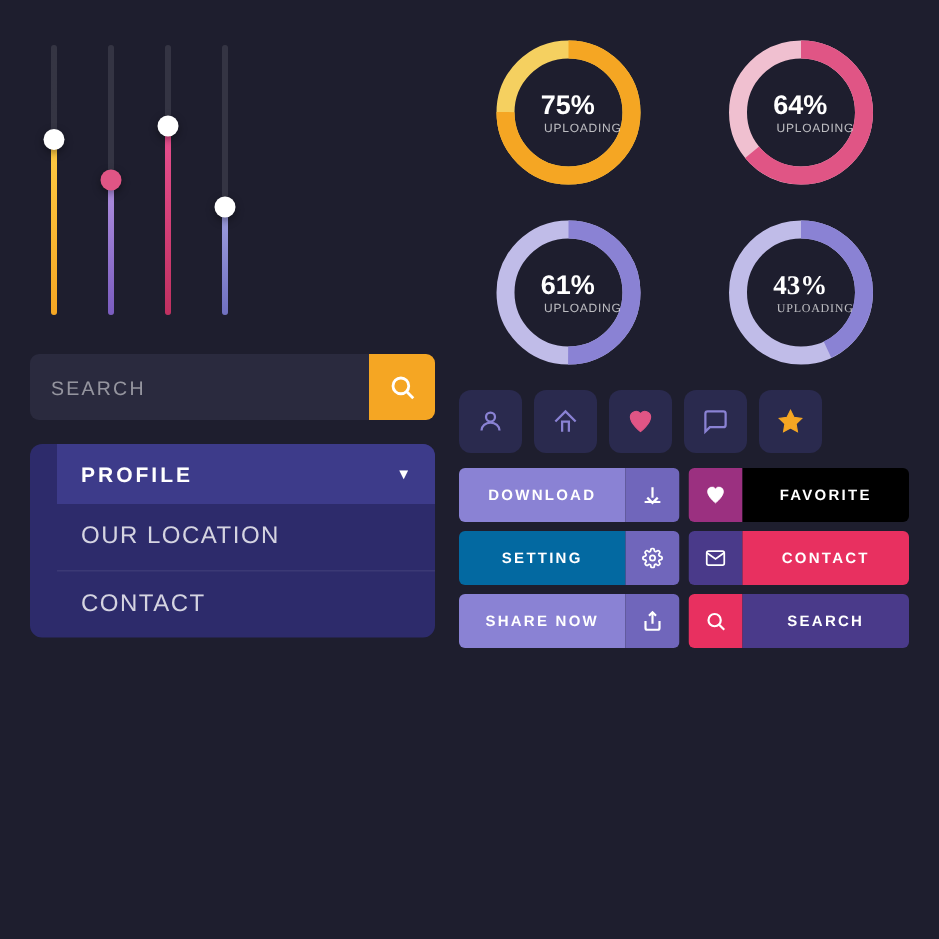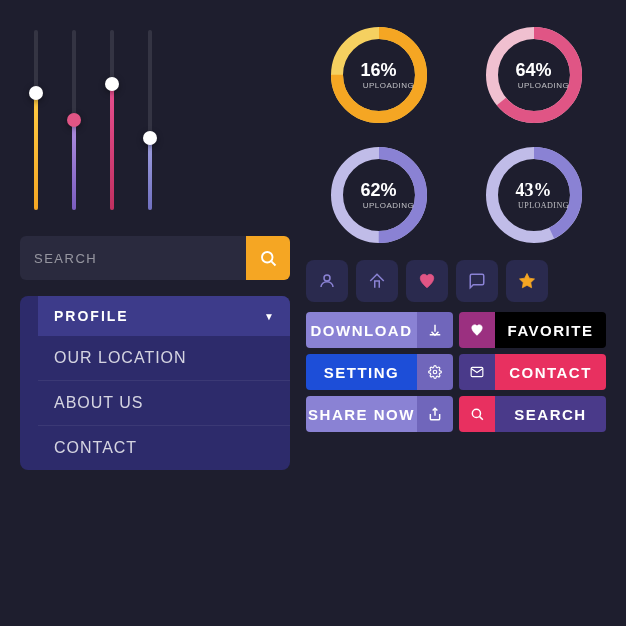--- a/index.html
+++ b/index.html
@@ -231,21 +231,21 @@
       overflow: hidden;
       height: 36px;
       cursor: pointer;
     }
 
     .action-btn-main {
       flex: 1;
       display: flex;
       align-items: center;
       justify-content: center;
-      font-size: 15px;
+      font-size: 10px;
       font-weight: bold;
       letter-spacing: 1.5px;
       text-transform: uppercase;
       height: 100%;
     }
 
     .action-btn-icon {
       width: 36px;
       height: 100%;
       display: flex;
@@ -307,37 +307,36 @@
         </svg>
       </div>
     </div>
 
     <div class="profile-dropdown">
       <div class="profile-header">
         <span class="profile-title">PROFILE</span>
         <span class="profile-chevron">▼</span>
       </div>
       <div class="profile-menu-item">OUR LOCATION</div>
-      <div class="profile-menu-item">ABOUT US</div>
       <div class="profile-menu-item">CONTACT</div>
     </div>
   </div>
 
   <div class="right-col">
 
     <div class="charts-grid">
 
       <div style="display:flex;align-items:center;justify-content:center;">
         <div class="donut-container">
           <svg class="donut" width="110" height="110" viewBox="0 0 110 110">
             <circle cx="55" cy="55" r="42" fill="none" stroke="#f5d060" stroke-width="12" stroke-dasharray="264 0"></circle>
             <circle cx="55" cy="55" r="42" fill="none" stroke="#f5a623" stroke-width="12" stroke-dasharray="197.88 66.12" stroke-dashoffset="0"></circle>
           </svg>
           <div class="donut-label">
-            <span class="donut-percent">16%</span>
+            <span class="donut-percent">75%</span>
             <span class="donut-sub">UPLOADING</span>
           </div>
         </div>
       </div>
 
       <div style="display:flex;align-items:flex-start;justify-content:center;">
         <div class="donut-container">
           <svg class="donut" width="110" height="110" viewBox="0 0 110 110">
             <circle cx="55" cy="55" r="42" fill="none" stroke="#f0c0d0" stroke-width="12" stroke-dasharray="264 0"></circle>
             <circle cx="55" cy="55" r="42" fill="none" stroke="#e05585" stroke-width="12" stroke-dasharray="168.96 95.04"></circle>
@@ -349,21 +348,21 @@
         </div>
       </div>
 
       <div style="display:flex;align-items:center;justify-content:center;">
         <div class="donut-container">
           <svg class="donut" width="110" height="110" viewBox="0 0 110 110">
             <circle cx="55" cy="55" r="42" fill="none" stroke="#c0bce8" stroke-width="12" stroke-dasharray="264 0"></circle>
             <circle cx="55" cy="55" r="42" fill="none" stroke="#8a82d4" stroke-width="12" stroke-dasharray="132 132"></circle>
           </svg>
           <div class="donut-label">
-            <span class="donut-percent">62%</span>
+            <span class="donut-percent">61%</span>
             <span class="donut-sub">UPLOADING</span>
           </div>
         </div>
       </div>
 
       <div style="display:flex;align-items:center;justify-content:center;font-family:Liberation Serif, serif;">
         <div class="donut-container">
           <svg class="donut" width="110" height="110" viewBox="0 0 110 110">
             <circle cx="55" cy="55" r="42" fill="none" stroke="#c0bce8" stroke-width="12" stroke-dasharray="264 0"></circle>
             <circle cx="55" cy="55" r="42" fill="none" stroke="#8a82d4" stroke-width="12" stroke-dasharray="113.52 150.48"></circle>
@@ -421,21 +420,21 @@
       <div class="action-btn">
         <div class="action-btn-icon" style="background:#9b3080;">
           <svg width="14" height="14" viewBox="0 0 24 24" fill="white" stroke="white" stroke-width="1">
               <path d="M12 21C12 21 3 14 3 8a5 5 0 0 1 9-3 5 5 0 0 1 9 3c0 6-9 13-9 13z"></path>
             </svg>
         </div>
         <div class="action-btn-main" style="background:#000000;">FAVORITE</div>
       </div>
 
       <div class="action-btn">
-        <div class="action-btn-main" style="background:#1d4ed8;">SETTING</div>
+        <div class="action-btn-main" style="background:#0369a1;">SETTING</div>
         <div class="action-btn-icon" style="background:#7066bb;">
           <svg width="14" height="14" viewBox="0 0 24 24" fill="none" stroke="white" stroke-width="2">
               <circle cx="12" cy="12" r="3"></circle>
               <path d="M19.4 15a1.65 1.65 0 0 0 .33 1.82l.06.06a2 2 0 0 1-2.83 2.83l-.06-.06a1.65 1.65 0 0 0-1.82-.33 1.65 1.65 0 0 0-1 1.51V21a2 2 0 0 1-4 0v-.09A1.65 1.65 0 0 0 9 19.4a1.65 1.65 0 0 0-1.82.33l-.06.06a2 2 0 0 1-2.83-2.83l.06-.06A1.65 1.65 0 0 0 4.68 15a1.65 1.65 0 0 0-1.51-1H3a2 2 0 0 1 0-4h.09A1.65 1.65 0 0 0 4.6 9a1.65 1.65 0 0 0-.33-1.82l-.06-.06a2 2 0 0 1 2.83-2.83l.06.06A1.65 1.65 0 0 0 9 4.68a1.65 1.65 0 0 0 1-1.51V3a2 2 0 0 1 4 0v.09a1.65 1.65 0 0 0 1 1.51 1.65 1.65 0 0 0 1.82-.33l.06-.06a2 2 0 0 1 2.83 2.83l-.06.06A1.65 1.65 0 0 0 19.4 9a1.65 1.65 0 0 0 1.51 1H21a2 2 0 0 1 0 4h-.09a1.65 1.65 0 0 0-1.51 1z"></path>
             </svg>
         </div>
       </div>
 
       <div class="action-btn">
         <div class="action-btn-icon" style="background:#4a3a8a;">

